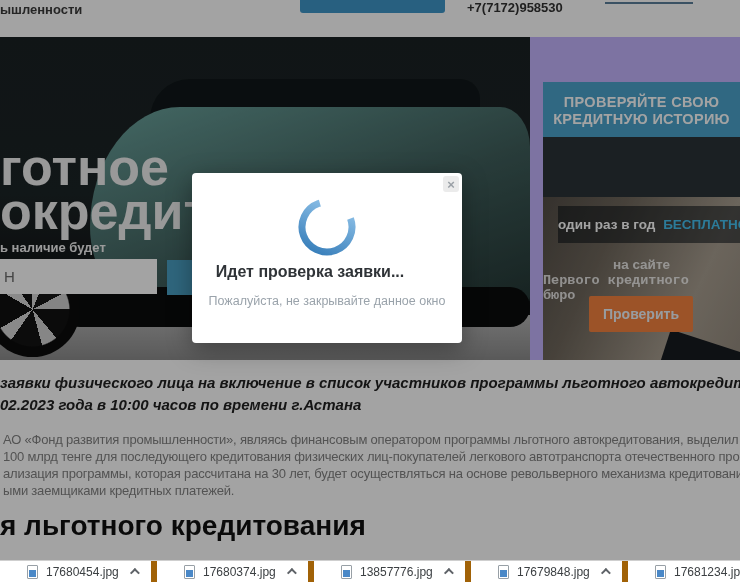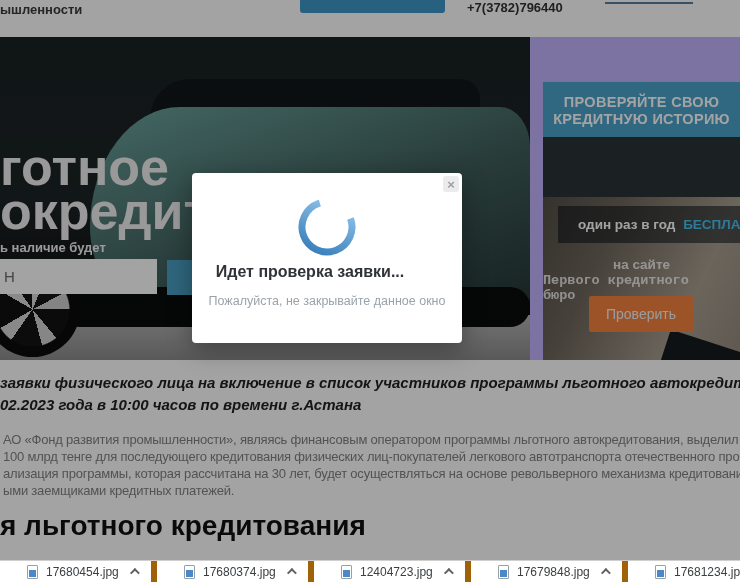--- a/index.html
+++ b/index.html
@@ -51,28 +51,28 @@
               background:linear-gradient(115deg,#4a4540 0%,#6f675c 35%,#a89e90 70%,#8f867a 100%); }
   .sb-photo-top { position:absolute; left:0; top:55px; width:197px; height:60px; background:#2b3238; }
   .sb-laptop { position:absolute; left:110px; top:270px; width:160px; height:90px; background:#171b20;
                transform:rotate(18deg); }
   .sb-band { position:absolute; left:0; top:0; width:197px; height:55px; background:#4ba3cc;
              text-align:center; padding-top:12px; }
   .sb-band div { font-size:14.5px; line-height:17px; font-weight:bold; color:#fff; letter-spacing:.3px; }
   .sb-freebar { position:absolute; left:15px; top:124px; width:182px; height:37px;
                 background:rgba(8,14,20,.55); text-align:center; line-height:37px;
                 font-size:13.5px; font-weight:bold; white-space:nowrap; }
-  .sb-freebar .w { color:#fff;padding-left:20px; }
+  .sb-freebar .w { color:#fff; }
   .sb-freebar .c { color:#45c0ef; margin-left:4px; }
   .sb-site1 { position:absolute; left:0; top:175px; width:197px; text-align:center;
               font-size:13.5px; font-weight:bold; color:rgba(255,255,255,.82); }
   .sb-site2 { position:absolute; left:0; top:191px; width:186px; 
               font-size:13.5px; font-weight:bold; color:rgba(255,255,255,.82);font-family:Liberation Mono, monospace; }
   .sb-btn { position:absolute; left:46px; top:214px; width:104px; height:36px; background:#f5833f;
-            border:none; border-radius:2px; font-size:14px; font-weight:normal; color:#eef4fa;
+            border:none; border-radius:2px; font-size:14px; font-weight:bold; color:#eef4fa;
             font-family:"Liberation Sans", sans-serif; }
 
   
   .content { position:absolute; left:0; top:360px; width:740px; height:222px; background:#fff;
              overflow:hidden; }
   .notice-line { position:absolute; left:0; width:760px; font-size:15px; font-weight:bold;
                  font-style:italic; color:#222; white-space:nowrap; }
   .notice-1 { top:14px; }
   .notice-2 { top:36px; }
   .para-line { position:absolute; left:3px; width:760px; font-size:13px; color:#828282;
@@ -110,21 +110,21 @@
               border-right:2px solid #5f6368; transform:rotate(-45deg) translateY(2px); flex:none; }
 </style>
 </head>
 <body>
 
 <div class="page">
 
   <div class="topbar">
     <div class="logo-frag">ышленности</div>
     <button class="top-cta"></button>
-    <div class="phone">+7(3782)796440</div>
+    <div class="phone">+7(7172)958530</div>
     <div class="menu-line"></div>
   </div>
 
   <div class="hero">
     <div class="pavement"></div>
     <div class="car-window"></div>
     <div class="car-body"></div>
     <div class="car-sill"></div>
     <div class="wheel"></div>
     <div class="hero-title1">готное</div>
@@ -184,21 +184,21 @@
       <span class="dl-name">17680454.jpg</span>
       <span class="dl-caret"></span>
     </div>
     <div class="dl-item">
       <span class="dl-icon"></span>
       <span class="dl-name">17680374.jpg</span>
       <span class="dl-caret"></span>
     </div>
     <div class="dl-item">
       <span class="dl-icon"></span>
-      <span class="dl-name">12404723.jpg</span>
+      <span class="dl-name">13857776.jpg</span>
       <span class="dl-caret"></span>
     </div>
     <div class="dl-item">
       <span class="dl-icon"></span>
       <span class="dl-name">17679848.jpg</span>
       <span class="dl-caret"></span>
     </div>
     <div class="dl-item">
       <span class="dl-icon"></span>
       <span class="dl-name">17681234.jpg</span>

